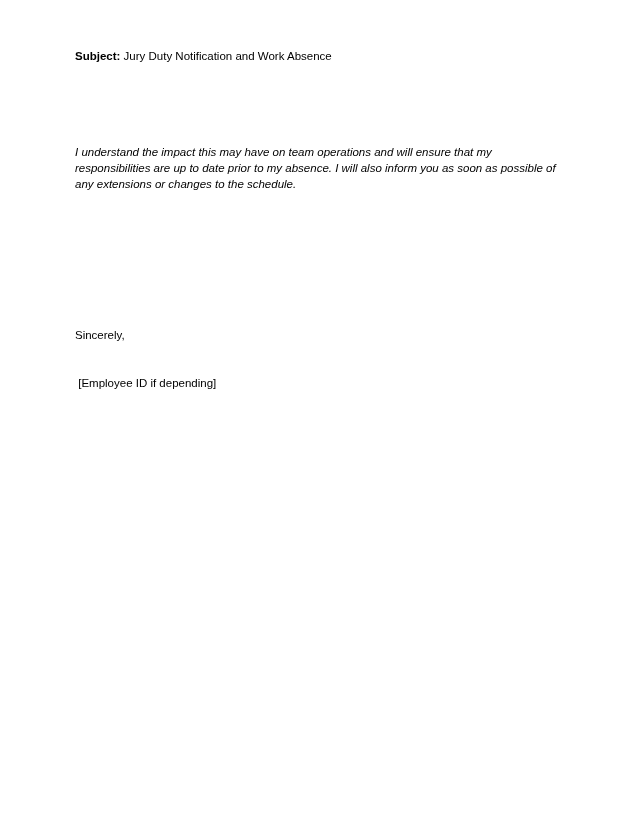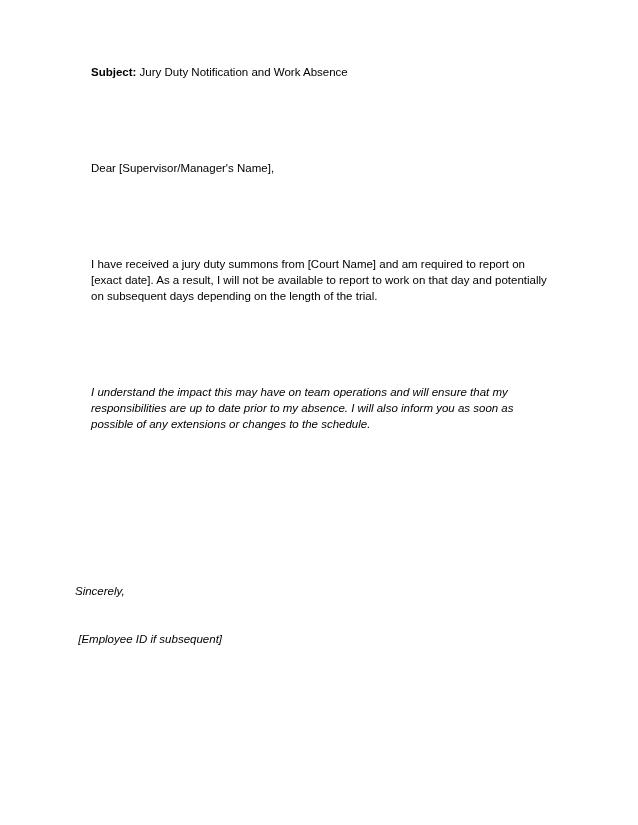--- a/index.html
+++ b/index.html
@@ -18,43 +18,41 @@
   .content {
     position: absolute;
     top: 0;
     left: 75px;
     width: 488px;
     color: #000000;
     font-size: 11.5px;
     line-height: 16px;
     white-space: pre-wrap;
   }
-  .content p { margin: 16px; }
+  .content p { margin: 0; }
   .subject-line { margin-top: 84px; }
   .subject-label { font-weight: bold; }
   .salutation { margin-top: 42px; }
   .para-first { margin-top: 38px; }
   .para { margin-top: 10px; font-style: italic; }
   .signature-block { margin-top: 40px; }
-  .signature-block div { line-height: 15.5px; font-style: italic; }
+  .signature-block div { line-height: 15.5px; }
 </style>
 </head>
 <body>
 
 <div class="page">
   <div class="content">
 
     <p class="subject-line"><span class="subject-label">Subject:</span><span> Jury Duty Notification and Work Absence</span></p>
 
-    <p class="salutation">Dear [Supervisor/Manager's Name],</p>
 
-    <p class="para-first">I have received a jury duty summons from [Court Name] and am required to report on [exact date]. As a result, I will not be available to report to work on that day and potentially on subsequent days depending on the length of the trial.</p>
 
     <p class="para">I understand the impact this may have on team operations and will ensure that my responsibilities are up to date prior to my absence. I will also inform you as soon as possible of any extensions or changes to the schedule.</p>
 
 
     <div class="signature-block">
       <div>Sincerely,</div>
-      <div> [Employee ID if subsequent]</div>
+      <div> [Employee ID if depending]</div>
     </div>
 
   </div>
 </div>
 
 </body></html>

